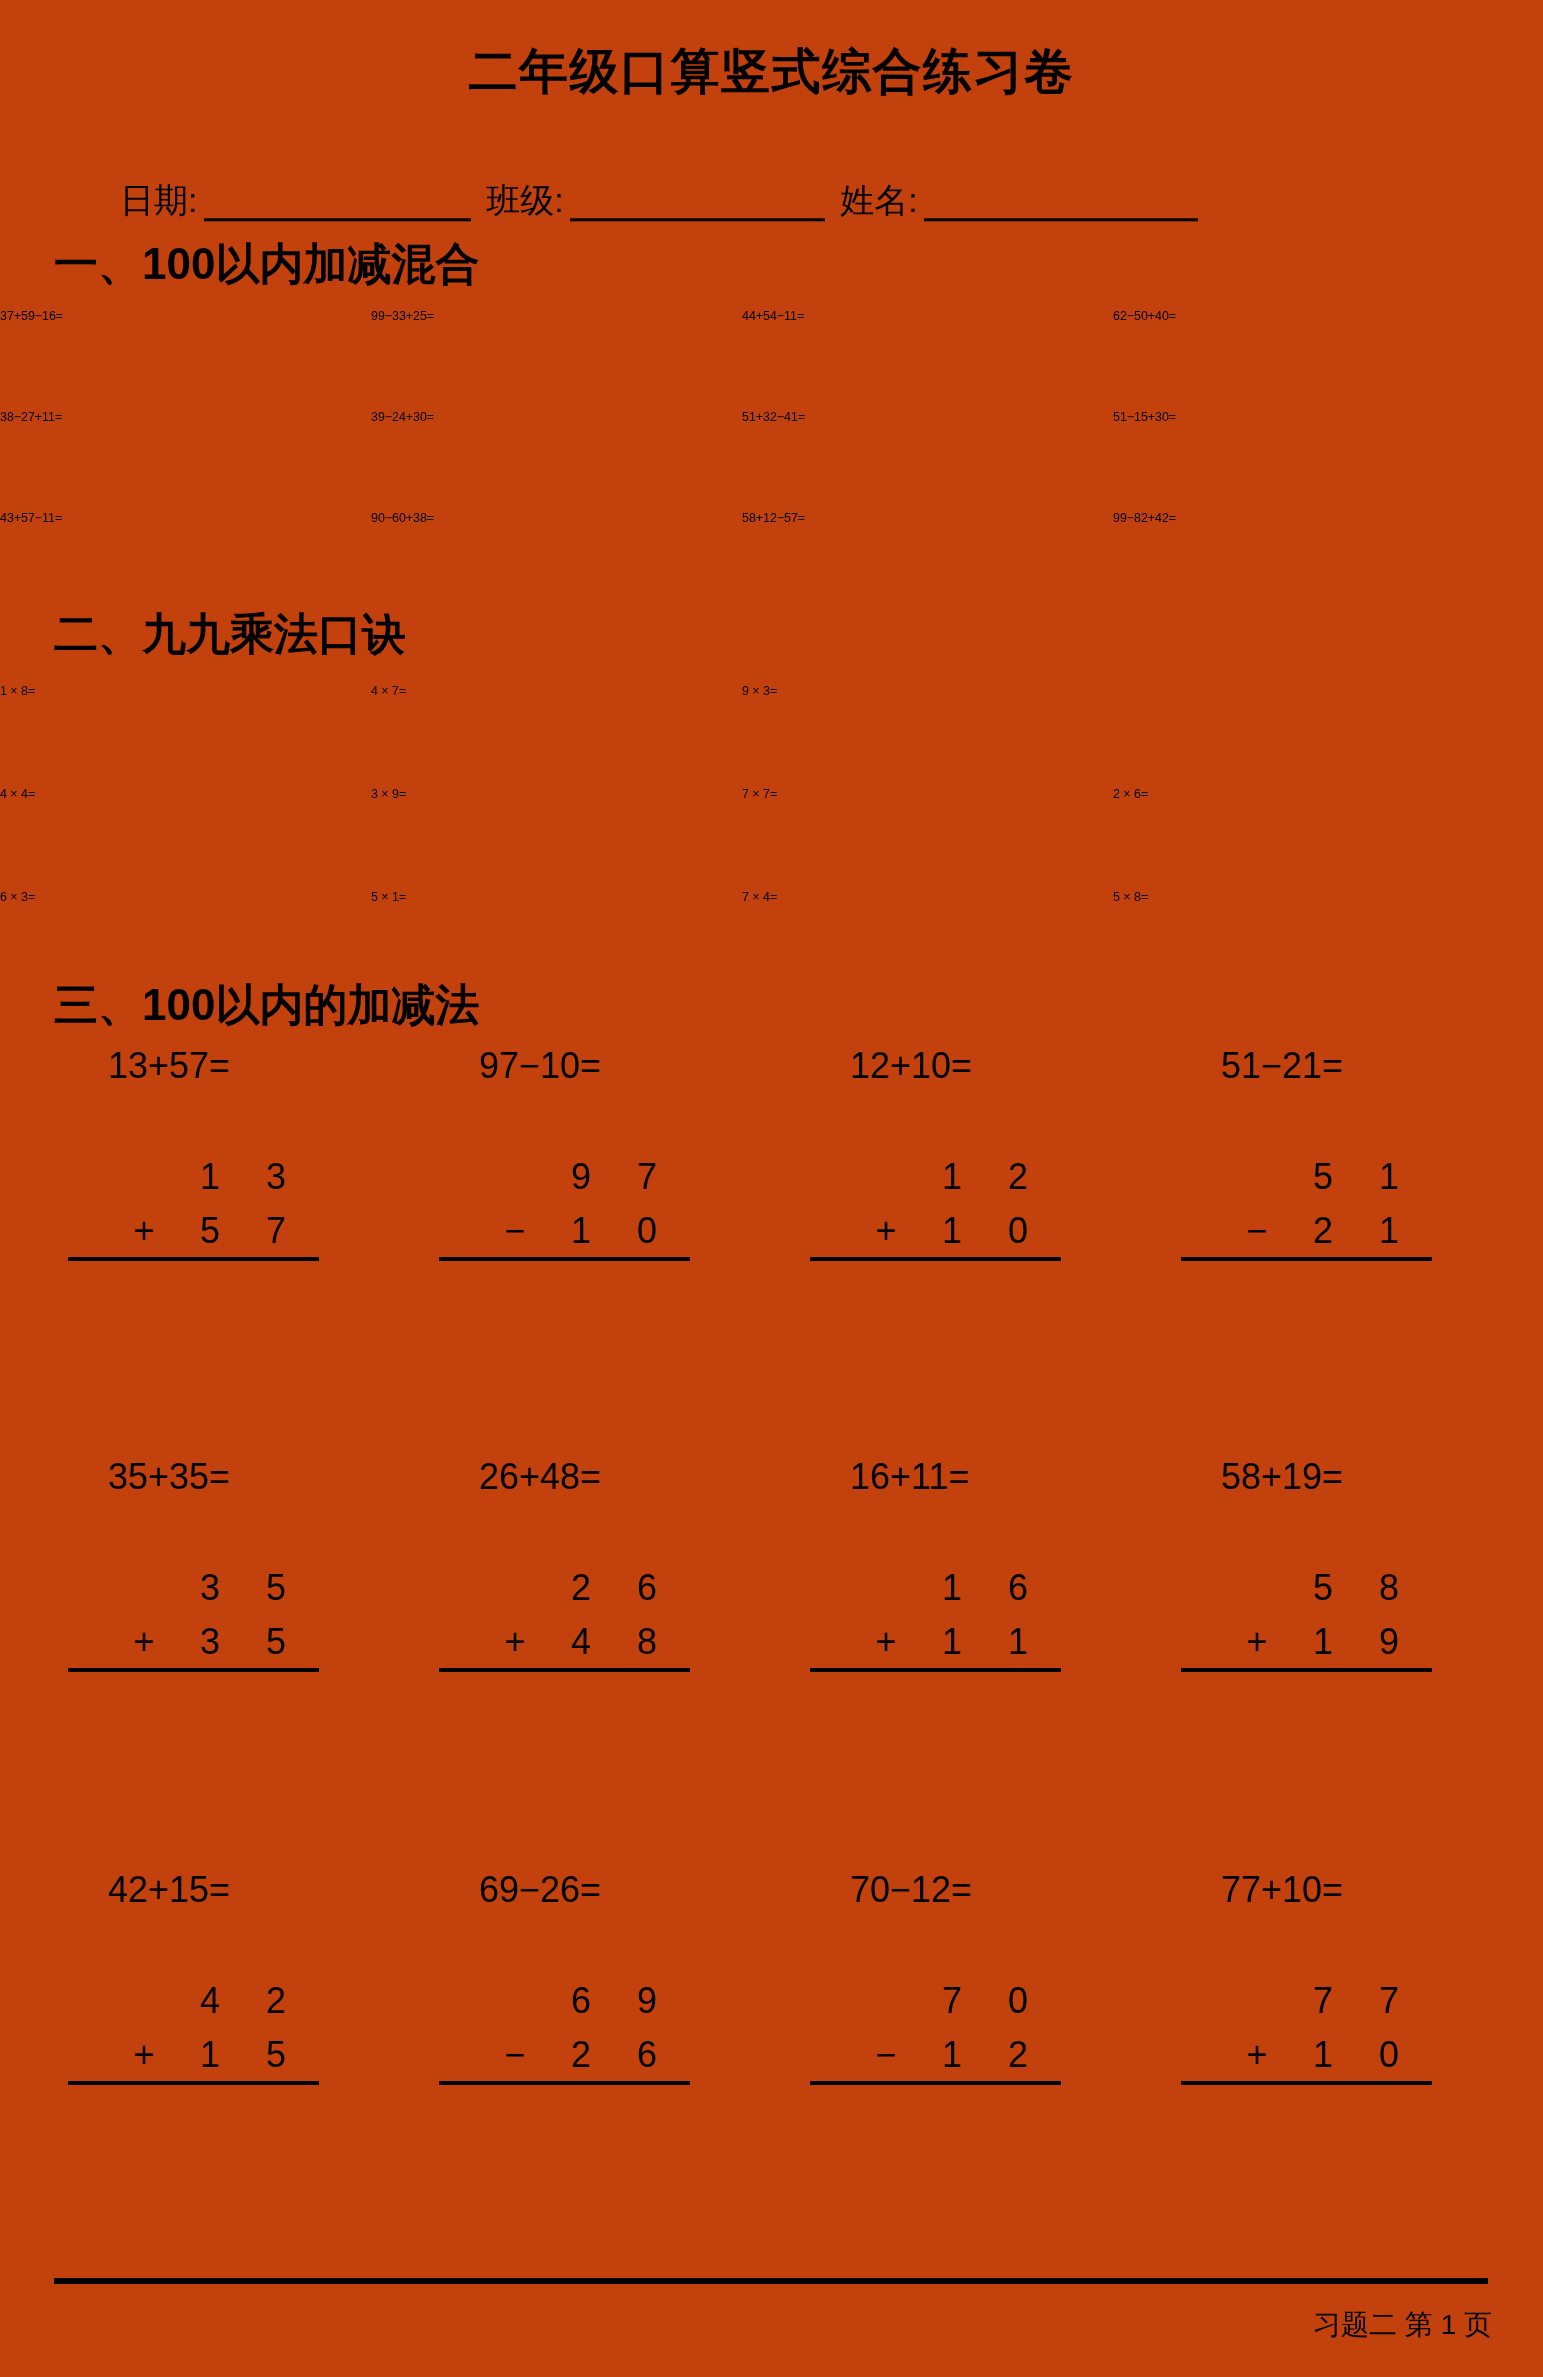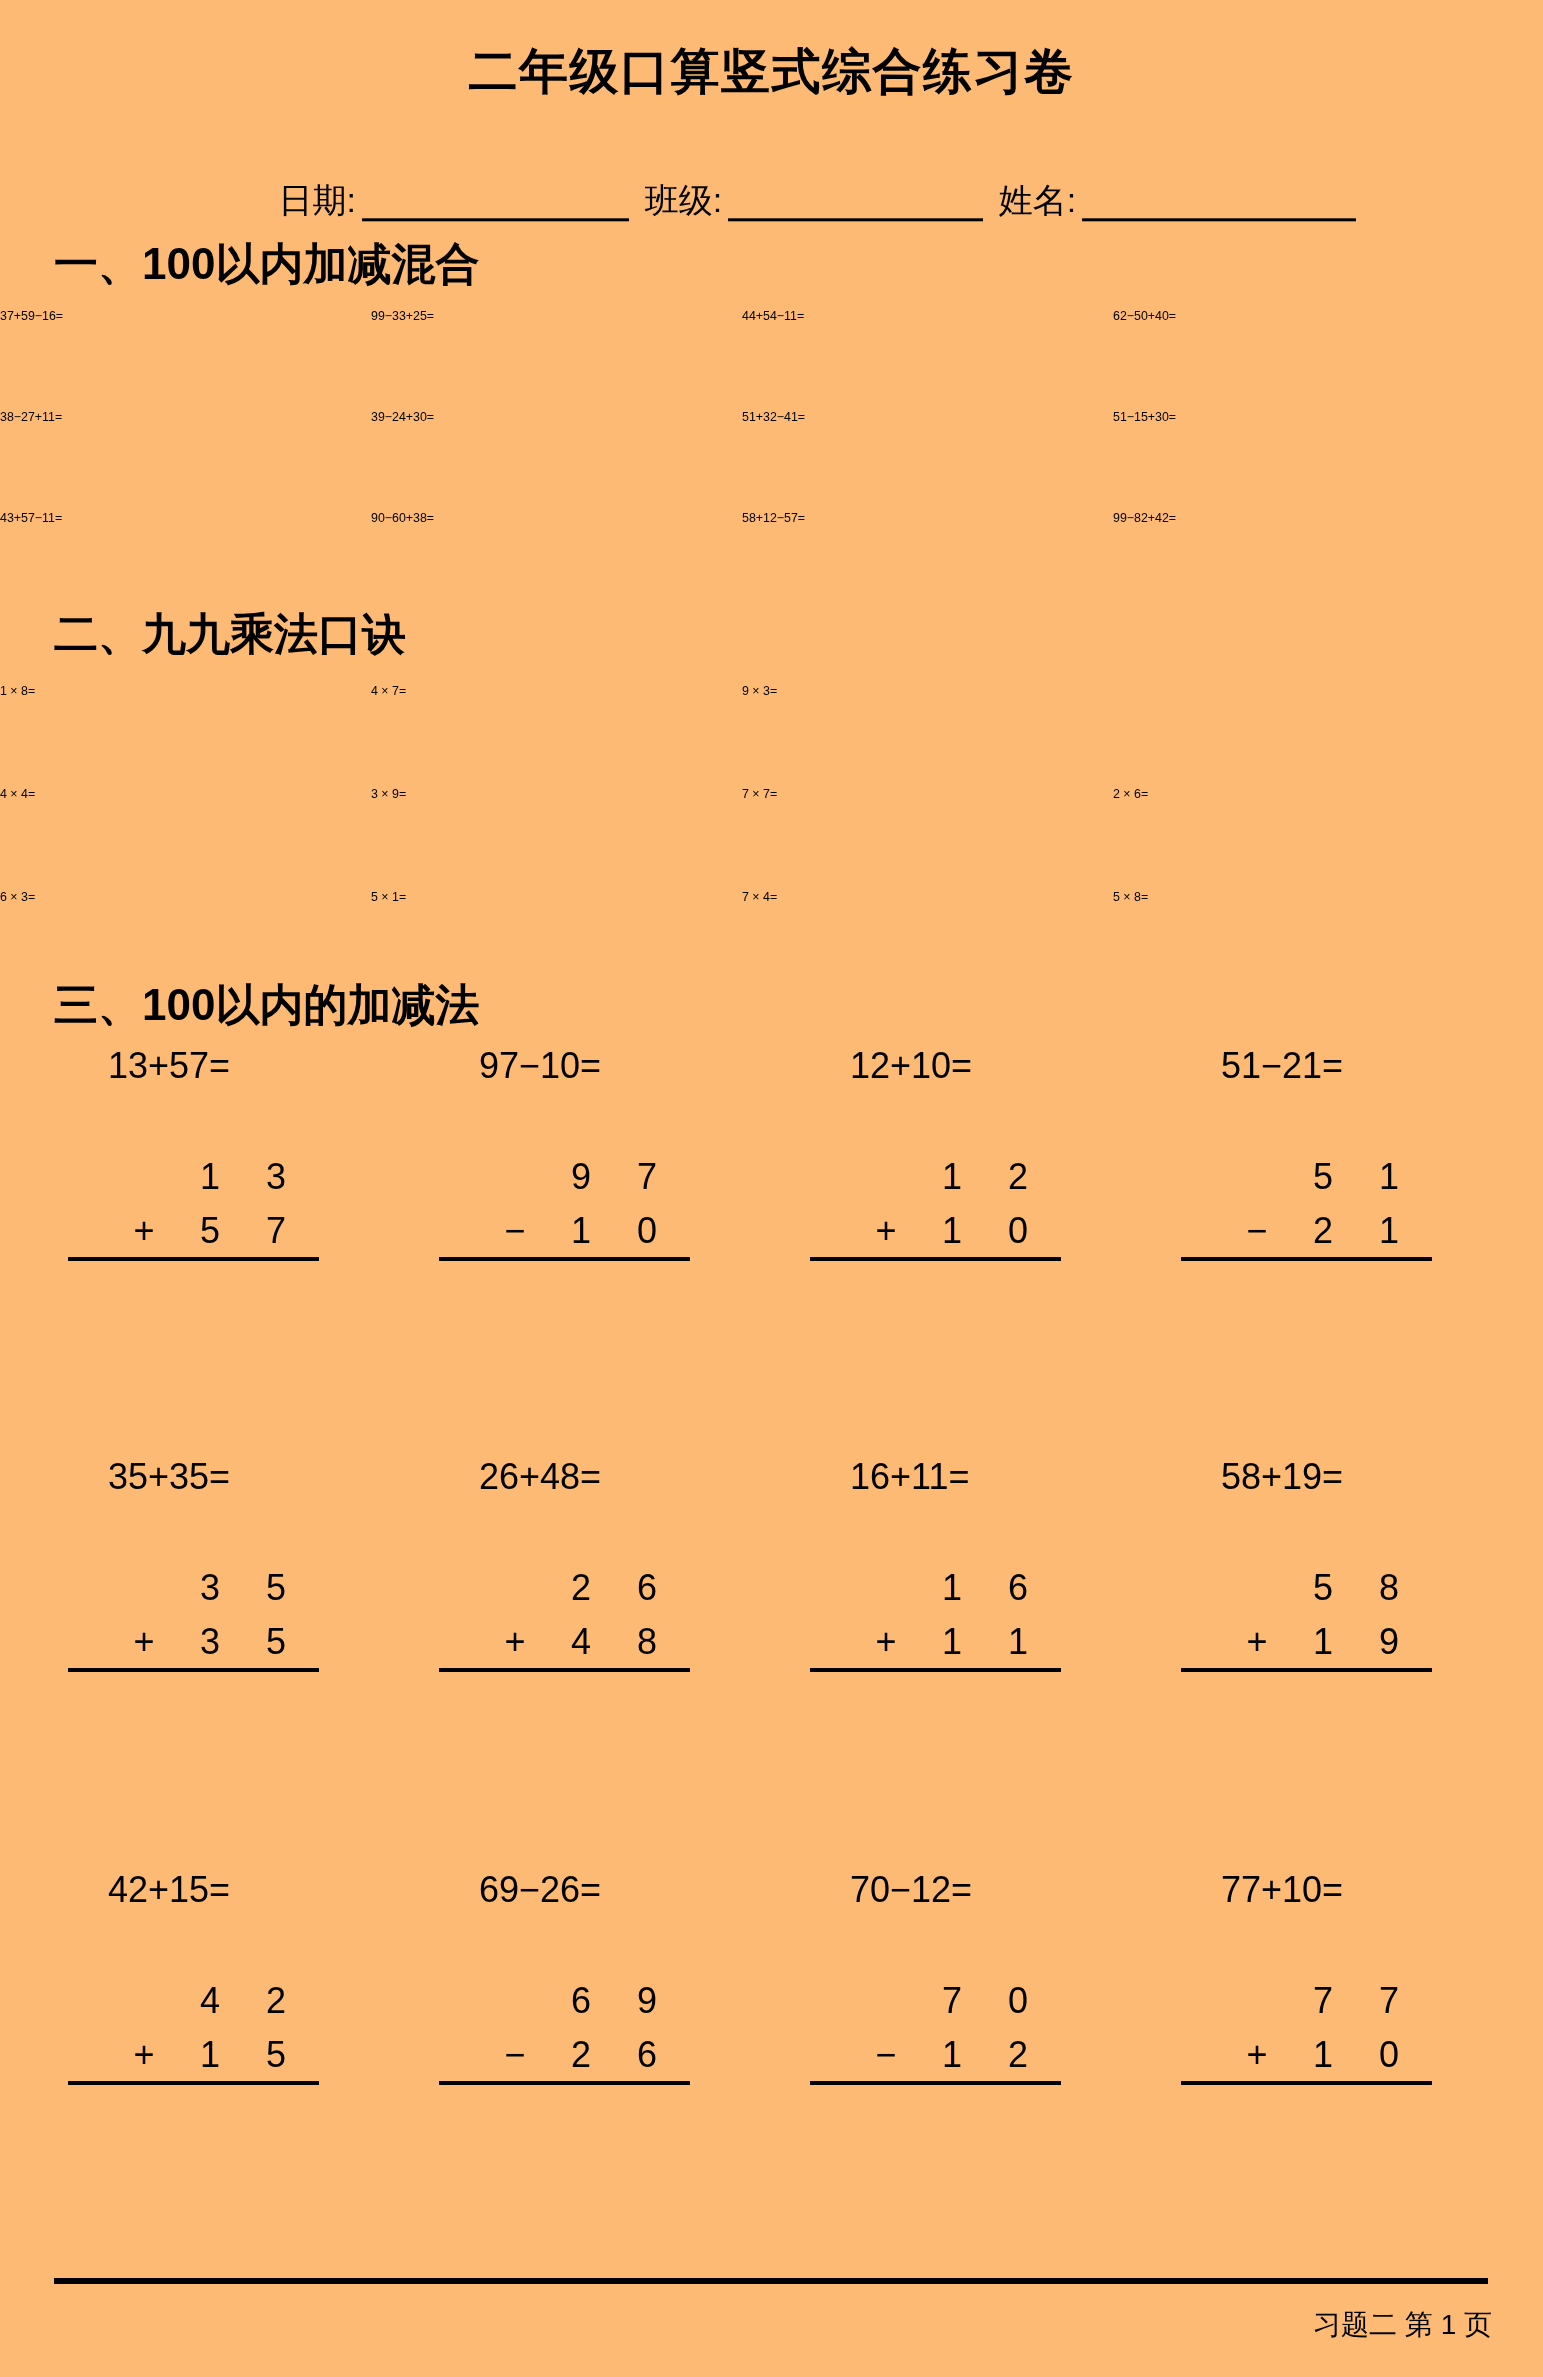--- a/index.html
+++ b/index.html
@@ -1,34 +1,33 @@
 <!DOCTYPE html>
 <html style="font-size:12.4px"><head>
 <meta charset="utf-8">
 <style>
   html,body{margin:0;padding:0;background:#ffffff;}
   .page{
     position:relative;
     width:1543px;height:2377px;
-    background:#fdba74;color:#000000;
+    background:#c2410c;color:#000000;
     font-family:"Liberation Sans","DejaVu Sans",sans-serif;
     overflow:hidden;
   }
   .title{
     margin-top:39px;
     text-align:center;
     font-size:49px;font-weight:bold;line-height:65px;
     letter-spacing:1.5px;
   }
   .meta{
     margin-top:71px;
-    padding-left:92px;
+    padding-left:120px;
     font-size:34px;line-height:43px;
     white-space:nowrap;
-    text-align:center;
   }
   .blank{
     display:inline-block;
     border-bottom:3.9px solid #000;
     height:34px;
     margin-left:6.2px;margin-right:15.5px;
     transform:translateY(9.3px);
   }
   .blank.b1{width:267px}
   .blank.b2{width:255px}

